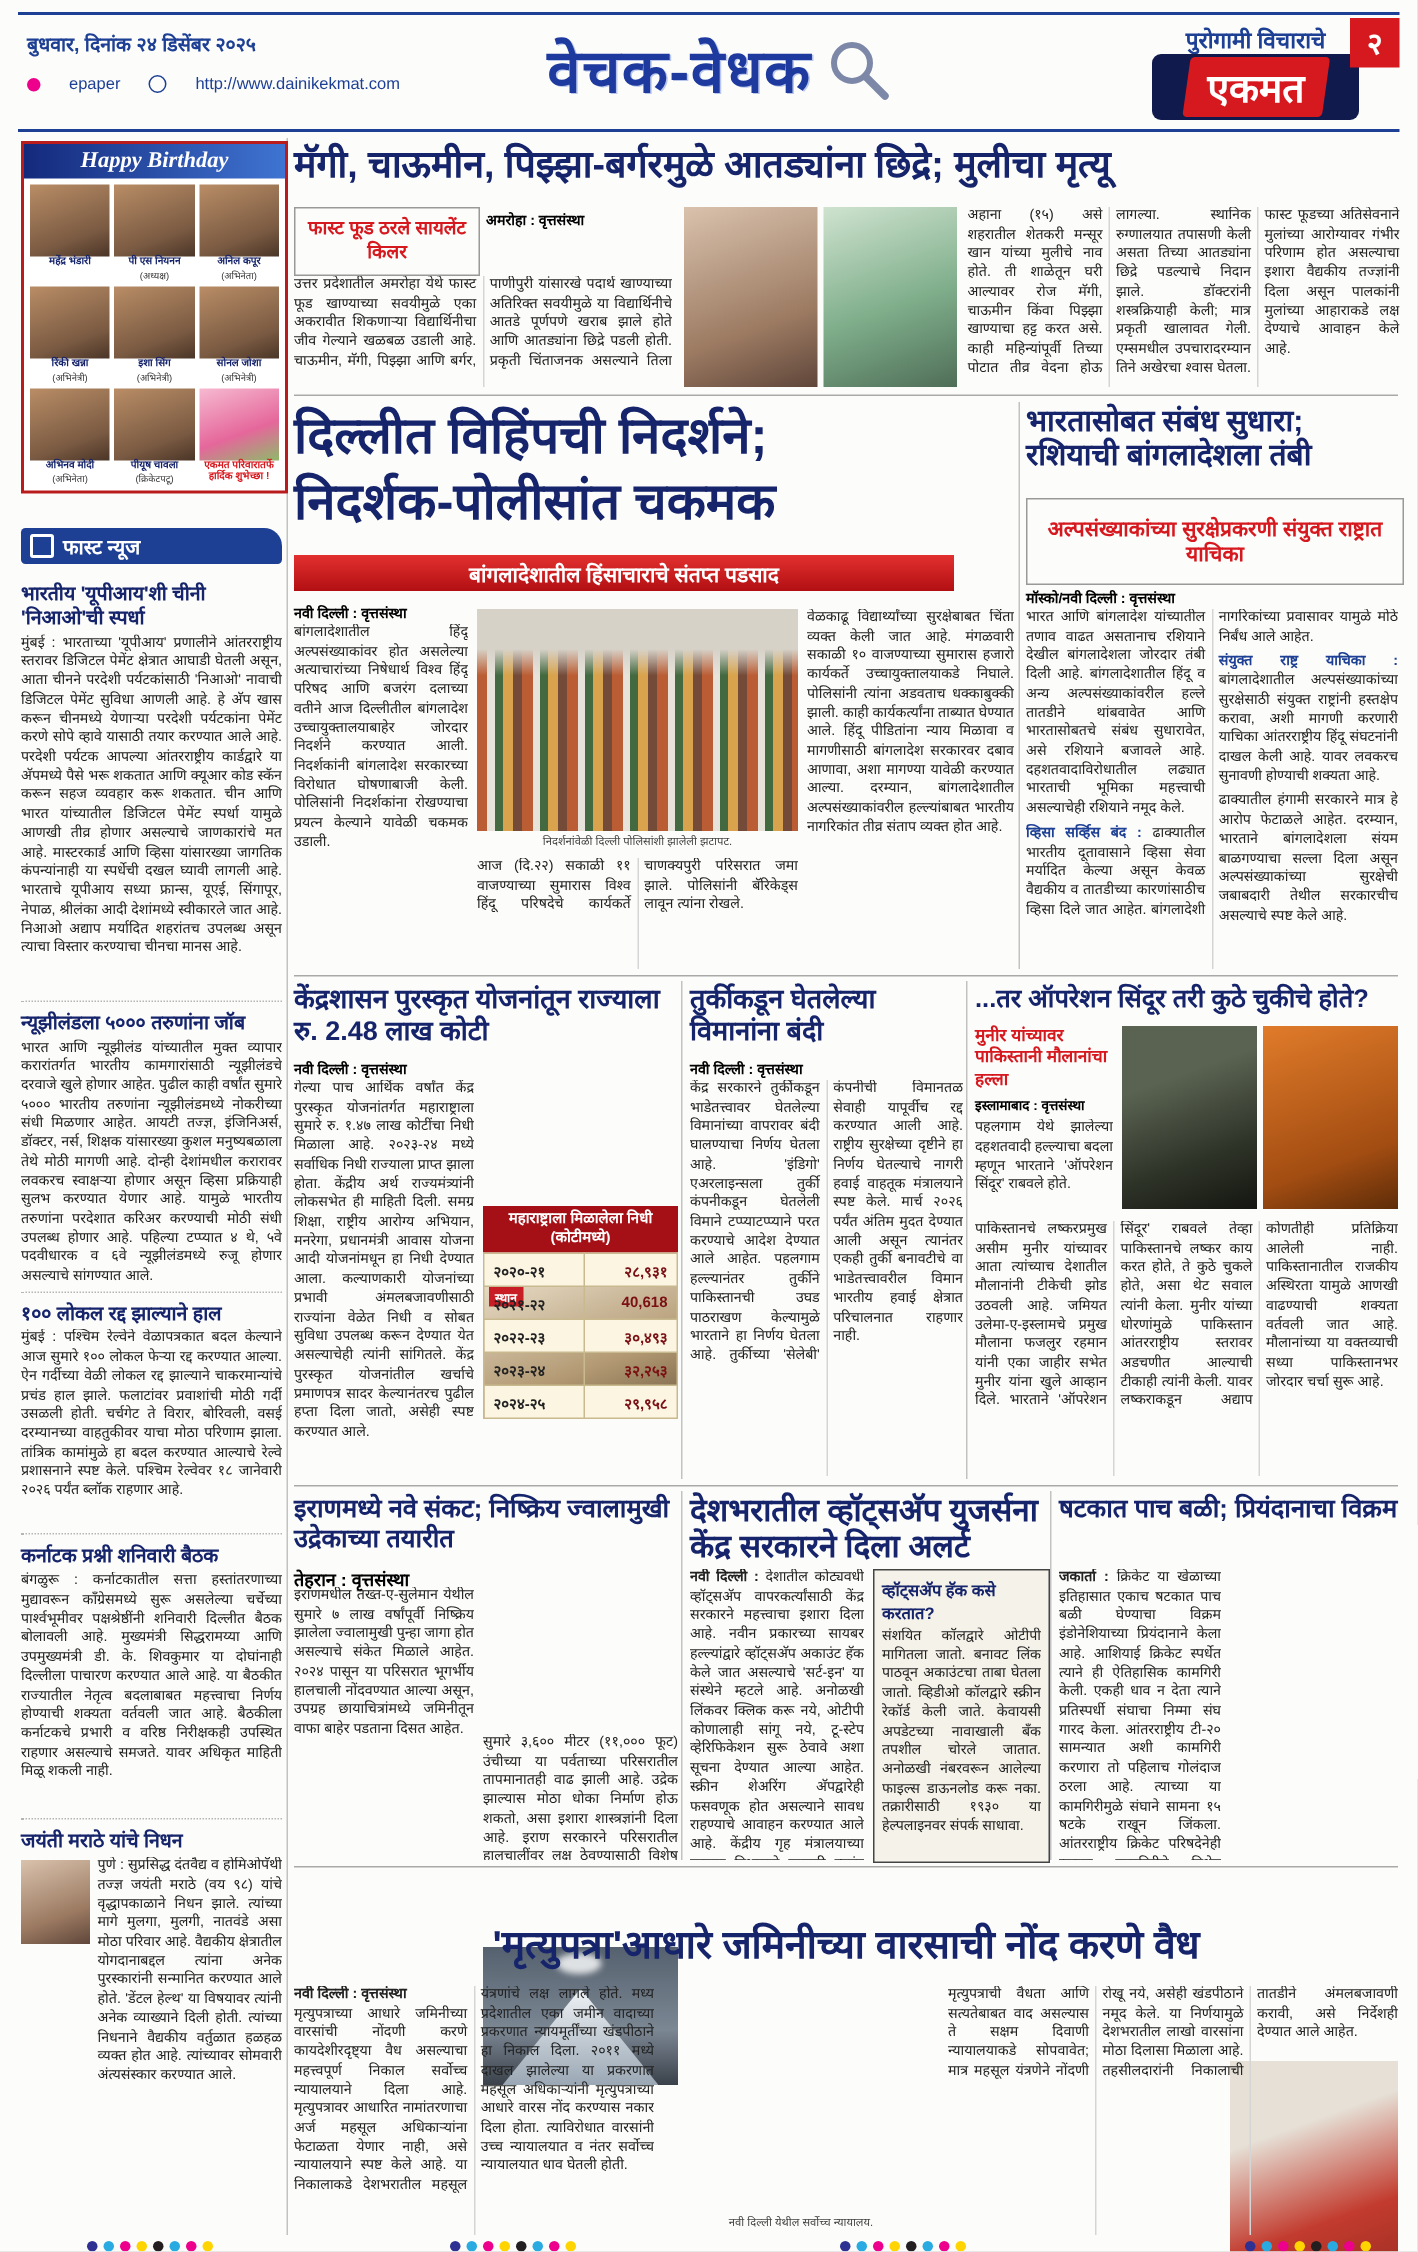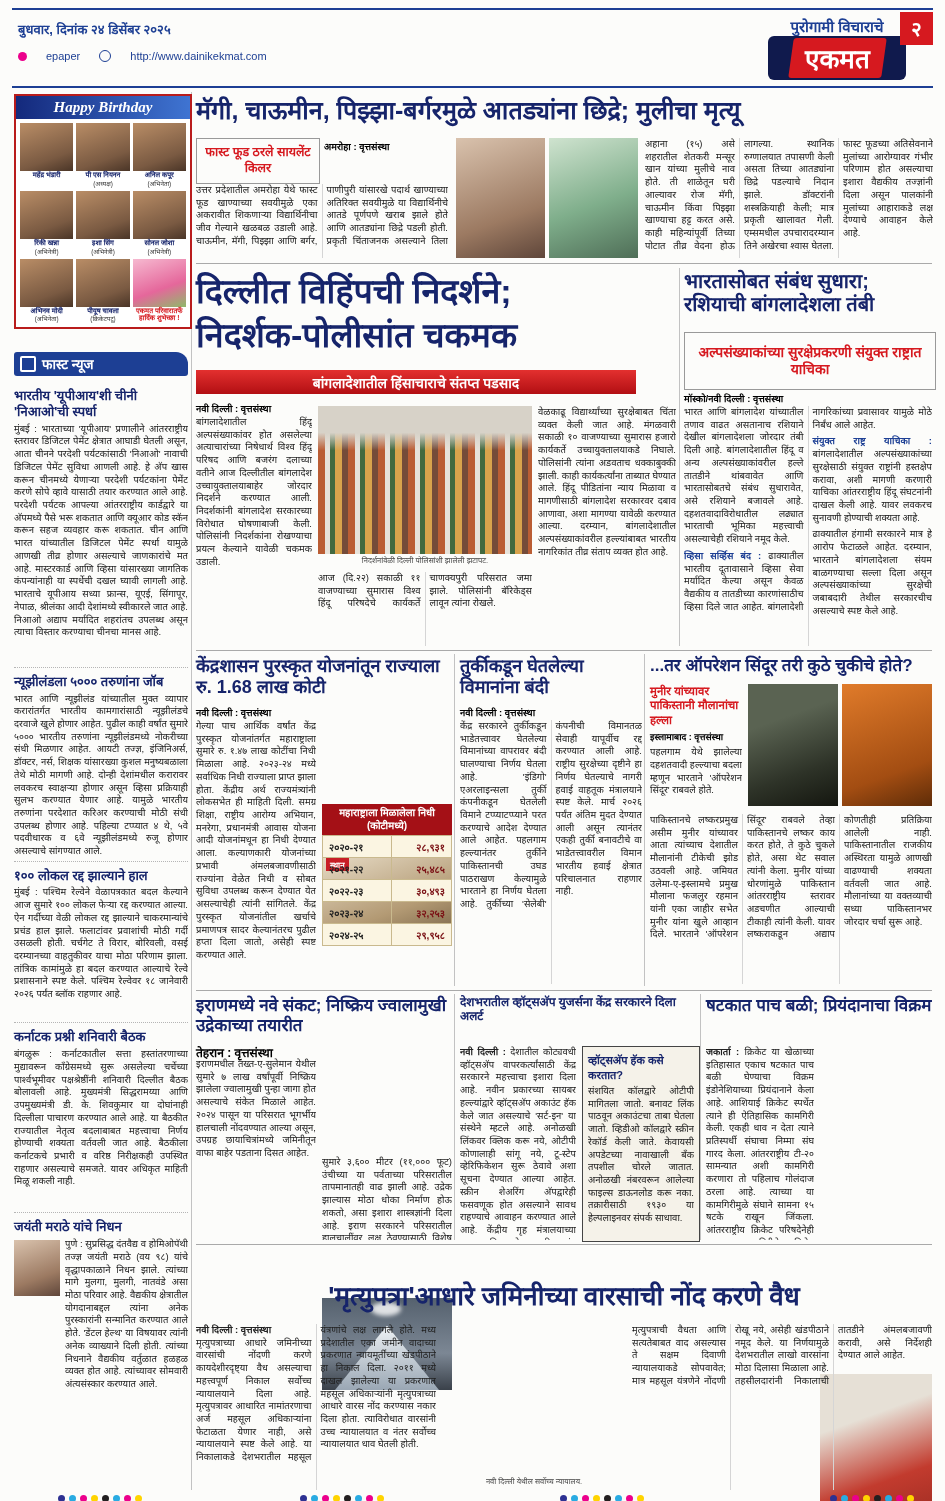--- a/index.html
+++ b/index.html
@@ -89,20 +89,27 @@
   <div class="abs toprule" style="left:12px;top:86px;width:921px;"></div>
 
   <div class="abs navy" style="left:18px;top:20px;font-size:13px;font-weight:bold;">बुधवार, दिनांक २४ डिसेंबर २०२५</div>
   <div class="abs" style="left:18px;top:50px;font-size:11px;color:#1d3f94;display:flex;align-items:center;gap:19px;">
     <span class="dot d-m" style="width:9px;height:9px;margin:0;"></span>
     <span>epaper</span>
     <span style="width:10px;height:10px;border:1.5px solid #1d3f94;border-radius:50%;display:inline-block;"></span>
     <span>http://www.dainikekmat.com</span>
   </div>
 
+  <div class="abs" style="left:285px;top:18px;width:390px;display:flex;align-items:center;justify-content:center;gap:8px;">
+    <span class="masthead">वेचक-वेधक</span>
+    <svg width="46" height="46" viewBox="0 0 46 46">
+      <circle cx="19" cy="19" r="12" fill="none" stroke="#7d88a8" stroke-width="4"></circle>
+      <line x1="28" y1="28" x2="41" y2="41" stroke="#7d88a8" stroke-width="5" stroke-linecap="round"></line>
+    </svg>
+  </div>
 
   <div class="abs navy" style="left:762px;top:16px;width:150px;text-align:center;font-size:15px;font-weight:bold;">पुरोगामी विचाराचे</div>
   <div class="abs ekmat-box" style="left:768px;top:36px;width:138px;height:44px;">
     <div class="ekmat-inner">
         <span>एकमत</span>
       </div>
   </div>
   <div class="abs pagenum" style="left:900px;top:12px;width:33px;height:33px;">२</div>
 
   <div class="abs vdiv" style="left:191px;top:92px;height:1398px;"></div>
@@ -218,40 +225,40 @@
     <p style="margin:0 0 4px;">भारत आणि बांगलादेश यांच्यातील तणाव वाढत असतानाच रशियाने देखील बांगलादेशला जोरदार तंबी दिली आहे. बांगलादेशातील हिंदू व अन्य अल्पसंख्याकांवरील हल्ले तातडीने थांबवावेत आणि भारतासोबतचे संबंध सुधारावेत, असे रशियाने बजावले आहे. दहशतवादाविरोधातील लढ्यात भारताची भूमिका महत्त्वाची असल्याचेही रशियाने नमूद केले.</p>
     <p style="margin:0 0 4px;"><b class="navy">व्हिसा सर्व्हिस बंद :</b>
       <span>ढाक्यातील भारतीय दूतावासाने व्हिसा सेवा मर्यादित केल्या असून केवळ वैद्यकीय व तातडीच्या कारणांसाठीच व्हिसा दिले जात आहेत. बांगलादेशी नागरिकांच्या प्रवासावर यामुळे मोठे निर्बंध आले आहेत.</span></p>
     <p style="margin:0 0 4px;"><b class="navy">संयुक्त राष्ट्र याचिका :</b>
       <span>बांगलादेशातील अल्पसंख्याकांच्या सुरक्षेसाठी संयुक्त राष्ट्रांनी हस्तक्षेप करावा, अशी मागणी करणारी याचिका आंतरराष्ट्रीय हिंदू संघटनांनी दाखल केली आहे. यावर लवकरच सुनावणी होण्याची शक्यता आहे.</span></p>
     <p style="margin:0;">ढाक्यातील हंगामी सरकारने मात्र हे आरोप फेटाळले आहेत. दरम्यान, भारताने बांगलादेशला संयम बाळगण्याचा सल्ला दिला असून अल्पसंख्याकांच्या सुरक्षेची जबाबदारी तेथील सरकारचीच असल्याचे स्पष्ट केले आहे.</p>
   </div>
 
   <div class="abs hdiv" style="left:196px;top:650px;width:736px;"></div>
 
-  <div class="abs hl" style="left:196px;top:656px;width:256px;font-size:18px;">केंद्रशासन पुरस्कृत योजनांतून राज्याला रु. 1.68 लाख कोटी</div>
+  <div class="abs hl" style="left:196px;top:656px;width:256px;font-size:18px;">केंद्रशासन पुरस्कृत योजनांतून राज्याला रु. 2.48 लाख कोटी</div>
   <div class="abs dateline" style="left:196px;top:706px;font-size:9.5px;">नवी दिल्ली : वृत्तसंस्था</div>
   <div class="abs body-text" style="left:196px;top:720px;width:120px;height:264px;">गेल्या पाच आर्थिक वर्षांत केंद्र पुरस्कृत योजनांतर्गत महाराष्ट्राला सुमारे रु. १.४७ लाख कोटींचा निधी मिळाला आहे. २०२३-२४ मध्ये सर्वाधिक निधी राज्याला प्राप्त झाला होता. केंद्रीय अर्थ राज्यमंत्र्यांनी लोकसभेत ही माहिती दिली. समग्र शिक्षा, राष्ट्रीय आरोग्य अभियान, मनरेगा, प्रधानमंत्री आवास योजना आदी योजनांमधून हा निधी देण्यात आला. कल्याणकारी योजनांच्या प्रभावी अंमलबजावणीसाठी राज्यांना वेळेत निधी व सोबत सुविधा उपलब्ध करून देण्यात येत असल्याचेही त्यांनी सांगितले. केंद्र पुरस्कृत योजनांतील खर्चाचे प्रमाणपत्र सादर केल्यानंतरच पुढील हप्ता दिला जातो, असेही स्पष्ट करण्यात आले.</div>
   <div class="abs photo modi-photo" style="left:322px;top:706px;width:130px;height:92px;">
     <span class="photo-label">स्थान</span>
   </div>
   <div class="abs" style="left:322px;top:804px;width:130px;">
     <div class="table-head">
       <span>महाराष्ट्राला मिळालेला निधी</span><br>
       <span>(कोटीमध्ये)</span>
     </div>
     <table class="ftable">
       <tbody>
           <tr>
             <td>२०२०-२१</td>
             <td class="amt">२८,९३१</td>
           </tr>
       <tr>
             <td>२०२१-२२</td>
-            <td class="amt">२५,४८५</td>
+            <td class="amt">40,618</td>
           </tr>
       <tr>
             <td>२०२२-२३</td>
             <td class="amt">३०,४९३</td>
           </tr>
       <tr>
             <td>२०२३-२४</td>
             <td class="amt">३२,२५३</td>
           </tr>
       <tr>
@@ -288,21 +295,21 @@
   <div class="abs dateline" style="left:196px;top:1044px;font-size:12px;">तेहरान : वृत्तसंस्था</div>
   <div class="abs body-text" style="left:196px;top:1058px;width:120px;height:182px;">इराणमधील तख्त-ए-सुलेमान येथील सुमारे ७ लाख वर्षांपूर्वी निष्क्रिय झालेला ज्वालामुखी पुन्हा जागा होत असल्याचे संकेत मिळाले आहेत. २०२४ पासून या परिसरात भूगर्भीय हालचाली नोंदवण्यात आल्या असून, उपग्रह छायाचित्रांमध्ये जमिनीतून वाफा बाहेर पडताना दिसत आहेत.</div>
   <div class="abs photo" style="left:322px;top:1058px;width:130px;height:92px;background:linear-gradient(#55616e,#7c8794 60%,#3a414a);">
     <div class="smoke"></div>
     <div class="mountain"></div>
   </div>
   <div class="abs body-text" style="left:322px;top:1156px;width:130px;height:84px;">सुमारे ३,६०० मीटर (११,००० फूट) उंचीच्या या पर्वताच्या परिसरातील तापमानातही वाढ झाली आहे. उद्रेक झाल्यास मोठा धोका निर्माण होऊ शकतो, असा इशारा शास्त्रज्ञांनी दिला आहे. इराण सरकारने परिसरातील हालचालींवर लक्ष ठेवण्यासाठी विशेष पथके नेमली असून २०२६ वर्षात सविस्तर भूगर्भीय पाहणी केली जाणार आहे.</div>
 
   <div class="abs vdiv" style="left:454px;top:994px;height:246px;"></div>
 
-  <div class="abs hl" style="left:460px;top:996px;width:238px;font-size:12px;">देशभरातील व्हॉट्सअ‍ॅप युजर्सना केंद्र सरकारने दिला अलर्ट</div>
+  <div class="abs hl" style="left:460px;top:996px;width:238px;font-size:21px;">देशभरातील व्हॉट्सअ‍ॅप युजर्सना केंद्र सरकारने दिला अलर्ट</div>
   <div class="abs body-text" style="left:460px;top:1046px;width:116px;height:194px;">
     <b>नवी दिल्ली :</b>
     <span>देशातील कोट्यवधी व्हॉट्सअ‍ॅप वापरकर्त्यांसाठी केंद्र सरकारने महत्त्वाचा इशारा दिला आहे. नवीन प्रकारच्या सायबर हल्ल्यांद्वारे व्हॉट्सअ‍ॅप अकाउंट हॅक केले जात असल्याचे 'सर्ट-इन' या संस्थेने म्हटले आहे. अनोळखी लिंकवर क्लिक करू नये, ओटीपी कोणालाही सांगू नये, टू-स्टेप व्हेरिफिकेशन सुरू ठेवावे अशा सूचना देण्यात आल्या आहेत. स्क्रीन शेअरिंग अ‍ॅपद्वारेही फसवणूक होत असल्याने सावध राहण्याचे आवाहन करण्यात आले आहे. केंद्रीय गृह मंत्रालयाच्या सायबर विभागाने यासाठी स्वतंत्र हेल्पलाइनही जाहीर केली आहे.</span>
   </div>
   <div class="abs wa-box" style="left:582px;top:1046px;width:106px;height:184px;overflow:hidden;">
     <div class="wa-title">व्हॉट्सअ‍ॅप हॅक कसे करतात?</div>
     <div class="body-text" style="height:152px;">संशयित कॉलद्वारे ओटीपी मागितला जातो. बनावट लिंक पाठवून अकाउंटचा ताबा घेतला जातो. व्हिडीओ कॉलद्वारे स्क्रीन रेकॉर्ड केली जाते. केवायसी अपडेटच्या नावाखाली बँक तपशील चोरले जातात. अनोळखी नंबरवरून आलेल्या फाइल्स डाऊनलोड करू नका. तक्रारीसाठी १९३० या हेल्पलाइनवर संपर्क साधावा.</div>
   </div>
 
   <div class="abs vdiv" style="left:700px;top:994px;height:246px;"></div>

